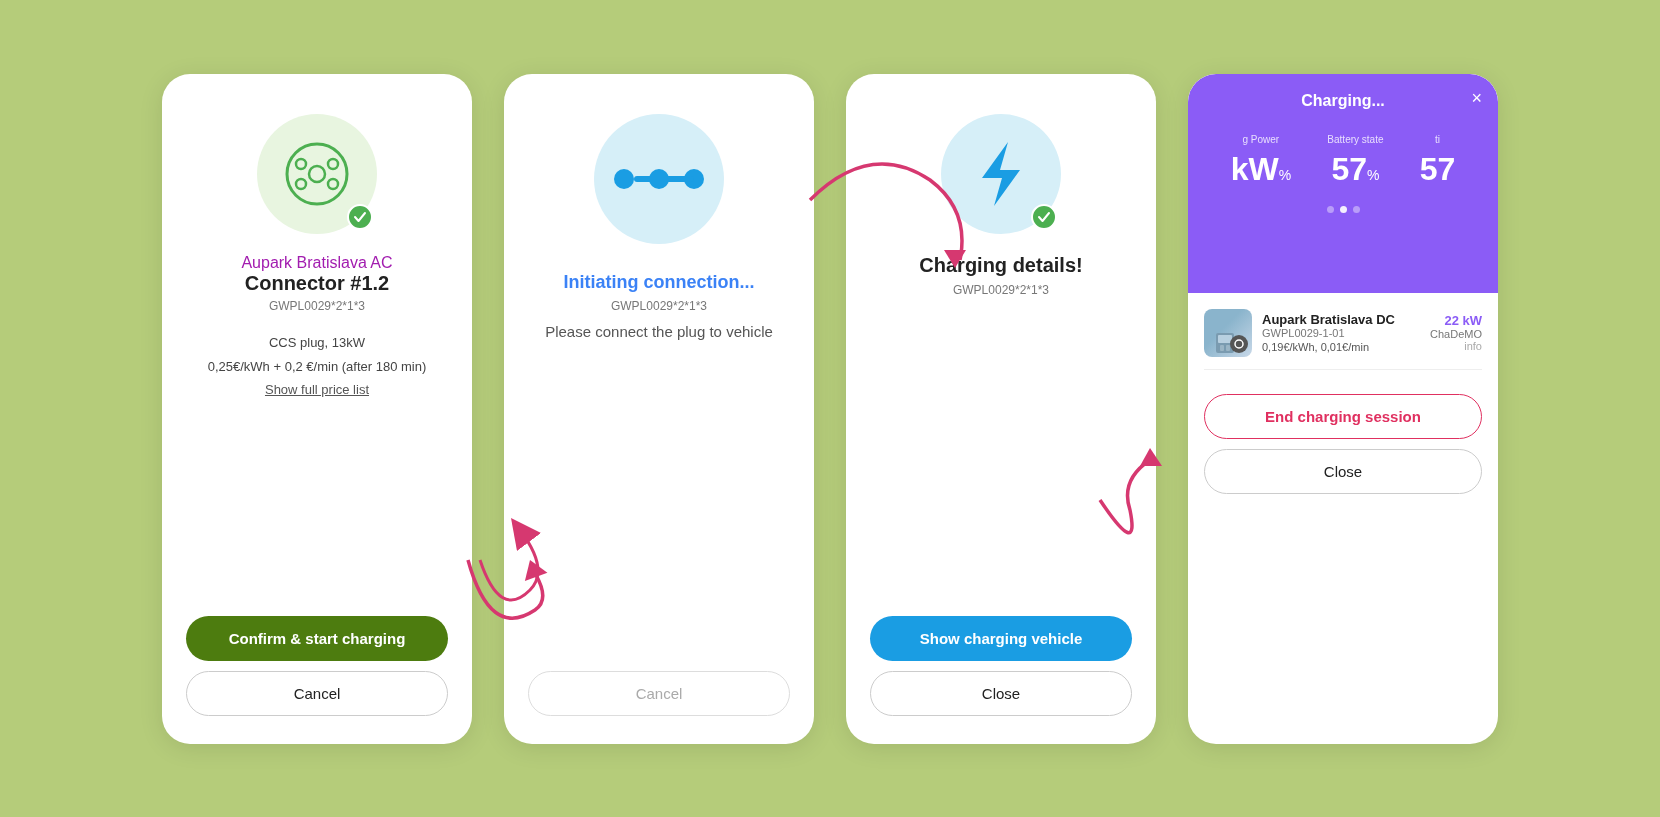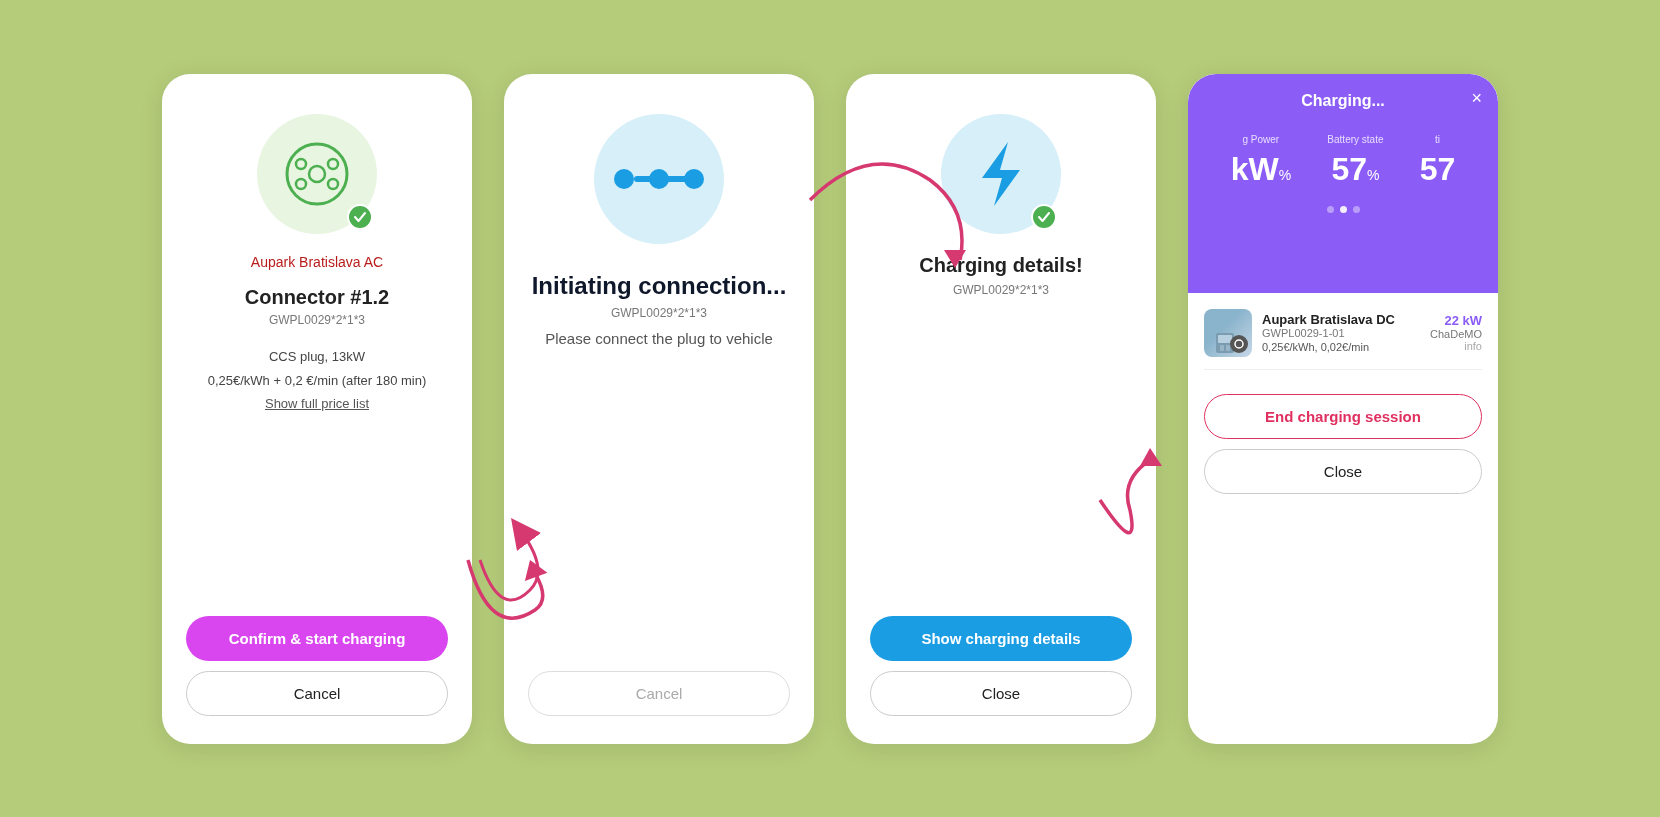--- a/index.html
+++ b/index.html
@@ -54,23 +54,23 @@
       background: #4caf50;
       border-radius: 50%;
       border: 2px solid #fff;
       display: flex;
       align-items: center;
       justify-content: center;
     }
     .check-badge svg { width: 14px; height: 14px; }
 
     .station-name {
-      font-size: 14px;
-      color: #b91c1c;
-      margin-bottom: 16px;
+      font-size: 16px;
+      color: #a21caf;
+      margin-bottom: 0;
     }
     .connector-title {
       font-size: 20px;
       font-weight: 700;
       color: #222;
       margin-bottom: 4px;
       text-align: right;
     }
     .connector-id {
       font-size: 12px;
@@ -90,21 +90,21 @@
       text-decoration: underline;
       cursor: pointer;
       margin-bottom: auto;
     }
 
     .btn-primary {
       width: 100%;
       padding: 14px;
       border-radius: 30px;
       border: none;
-      background: #d946ef;
+      background: #4d7c0f;
       color: #fff;
       font-size: 15px;
       font-weight: 600;
       cursor: pointer;
       margin-top: 32px;
     }
     .btn-outline {
       width: 100%;
       padding: 13px;
       border-radius: 30px;
@@ -146,23 +146,23 @@
       width: 130px;
       height: 130px;
       background: #d6eff8;
       border-radius: 50%;
       display: flex;
       align-items: center;
       justify-content: center;
       margin-bottom: 28px;
     }
     .initiating-title {
-      font-size: 24px;
+      font-size: 18px;
       font-weight: 700;
-      color: #0f172a;
+      color: #3b82f6;
       margin-bottom: 6px;
       text-align: center;
     }
     .initiating-id {
       font-size: 12px;
       color: #777;
       margin-bottom: 10px;
     }
     .initiating-desc {
       font-size: 15px;
@@ -422,21 +422,21 @@
       </svg>
       <div class="check-badge" style="position:absolute;bottom:4px;right:4px;">
         <svg viewBox="0 0 14 14" fill="none">
           <polyline points="2,7 5.5,11 12,3" stroke="white" stroke-width="2" stroke-linecap="round" stroke-linejoin="round"></polyline>
         </svg>
       </div>
     </div>
     <div class="charging-started-title">Charging details!</div>
     <div class="charging-started-id">GWPL0029*2*1*3</div>
   </div>
-  <button class="btn-blue">Show charging details</button>
+  <button class="btn-blue">Show charging vehicle</button>
   <button class="btn-outline">Close</button>
 </div>
 
 <div class="phone-card-4">
   <div class="card4-top">
     <div class="card4-title-row">
       <span class="card4-title">Charging...</span>
       <button class="card4-close-btn">×</button>
     </div>
     <div class="stats-row">
@@ -476,21 +476,21 @@
         </div>
         <div class="plug-icon-small">
           <svg width="10" height="10" viewBox="0 0 10 10" fill="none">
             <circle cx="5" cy="5" r="4" stroke="white" stroke-width="1.5"></circle>
           </svg>
         </div>
       </div>
       <div class="station-info">
         <div class="station-info-name">Aupark Bratislava DC</div>
         <div class="station-info-id">GWPL0029-1-01</div>
-        <div class="station-info-price">0,25€/kWh, 0,02€/min</div>
+        <div class="station-info-price">0,19€/kWh, 0,01€/min</div>
       </div>
       <div class="station-power">
         <div class="station-power-val">22 kW</div>
         <div class="station-power-type">ChaDeMO</div>
         <div class="station-power-link">info</div>
       </div>
     </div>
     <button class="btn-red-outline">End charging session</button>
     <button class="btn-outline">Close</button>
   </div>

